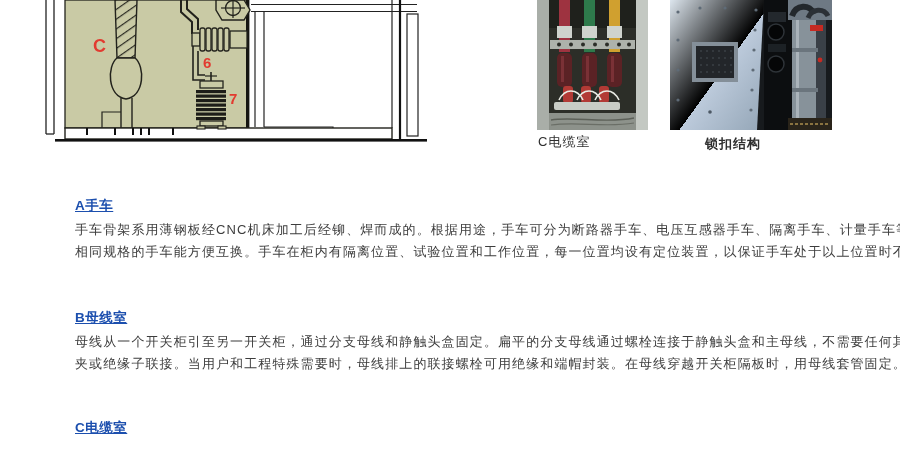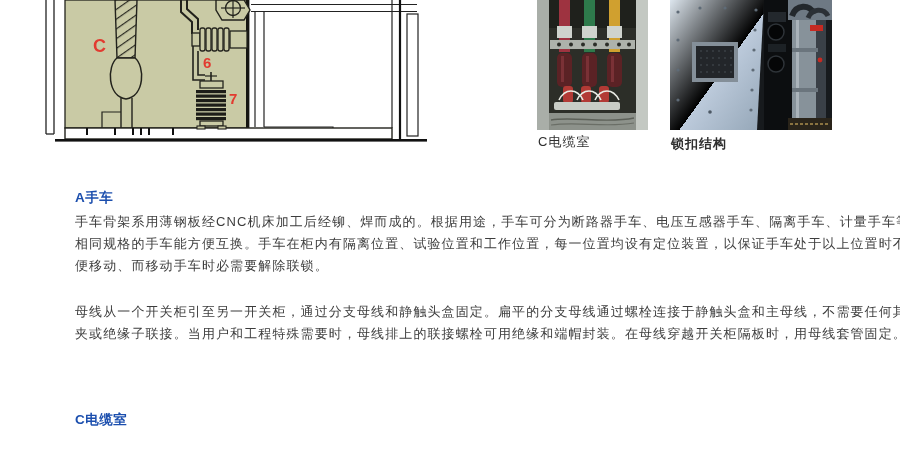--- a/index.html
+++ b/index.html
@@ -11,29 +11,29 @@
   .abs{position:absolute;}
   
   .diagram{left:45px;top:0;width:385px;height:148px;}
   .photo1{left:537px;top:0;width:111px;height:130px;}
   .photo2{left:670px;top:0;width:162px;height:130px;}
   .caption{
     font-size:13px;color:#2e2e2e;letter-spacing:1px;white-space:nowrap;
   }
   .caption.b{font-weight:bold;}
   .cap1{left:538px;top:133px;}
-  .cap2{left:671px;top:135px;}
+  .cap2{left:705px;top:135px;}
   
   .section{left:75px;width:818px;}
   .sec-a{top:189px;}
   .sec-b{top:301px;}
   .sec-c{top:411px;}
   .sec-head{
     font-size:13.5px;font-weight:bold;color:#1c4fae;
-    letter-spacing:0.5px;margin:0 0 4px 0;
+    letter-spacing:0.5px;margin:8px 0 4px 0;text-decoration:underline;
   }
   .sec-line{
     font-size:13px;color:#3d3d3d;line-height:21.8px;
     letter-spacing:1.1px;white-space:nowrap;margin:0;
   }
 </style>
 </head>
 <body>
 
 <div class="page">
@@ -243,24 +243,24 @@
       <rect x="118" y="118" width="44" height="12" fill="#2a241a"></rect>
       <path d="M120,124 H160" stroke="#8a7340" stroke-width="2" stroke-dasharray="3 2"></path>
     </svg>
   </div>
   <div class="abs caption b cap2">锁扣结构</div>
 
   <div class="abs section sec-a">
     <div class="sec-head">A手车</div>
     <div class="sec-line">手车骨架系用薄钢板经CNC机床加工后经铆、焊而成的。根据用途，手车可分为断路器手车、电压互感器手车、隔离手车、计量手车等等，</div>
     <div class="sec-line">相同规格的手车能方便互换。手车在柜内有隔离位置、试验位置和工作位置，每一位置均设有定位装置，以保证手车处于以上位置时不能随</div>
-    <div class="sec-line">便移动、而移动手车时必需要解除联锁。</div>
   </div>
 
   <div class="abs section sec-b">
+    <div class="sec-head">B母线室</div>
     <div class="sec-line">母线从一个开关柜引至另一开关柜，通过分支母线和静触头盒固定。扁平的分支母线通过螺栓连接于静触头盒和主母线，不需要任何其它的线</div>
     <div class="sec-line">夹或绝缘子联接。当用户和工程特殊需要时，母线排上的联接螺栓可用绝缘和端帽封装。在母线穿越开关柜隔板时，用母线套管固定。如果</div>
   </div>
 
   <div class="abs section sec-c">
     <div class="sec-head">C电缆室</div>
   </div>
 
 </div>
 

